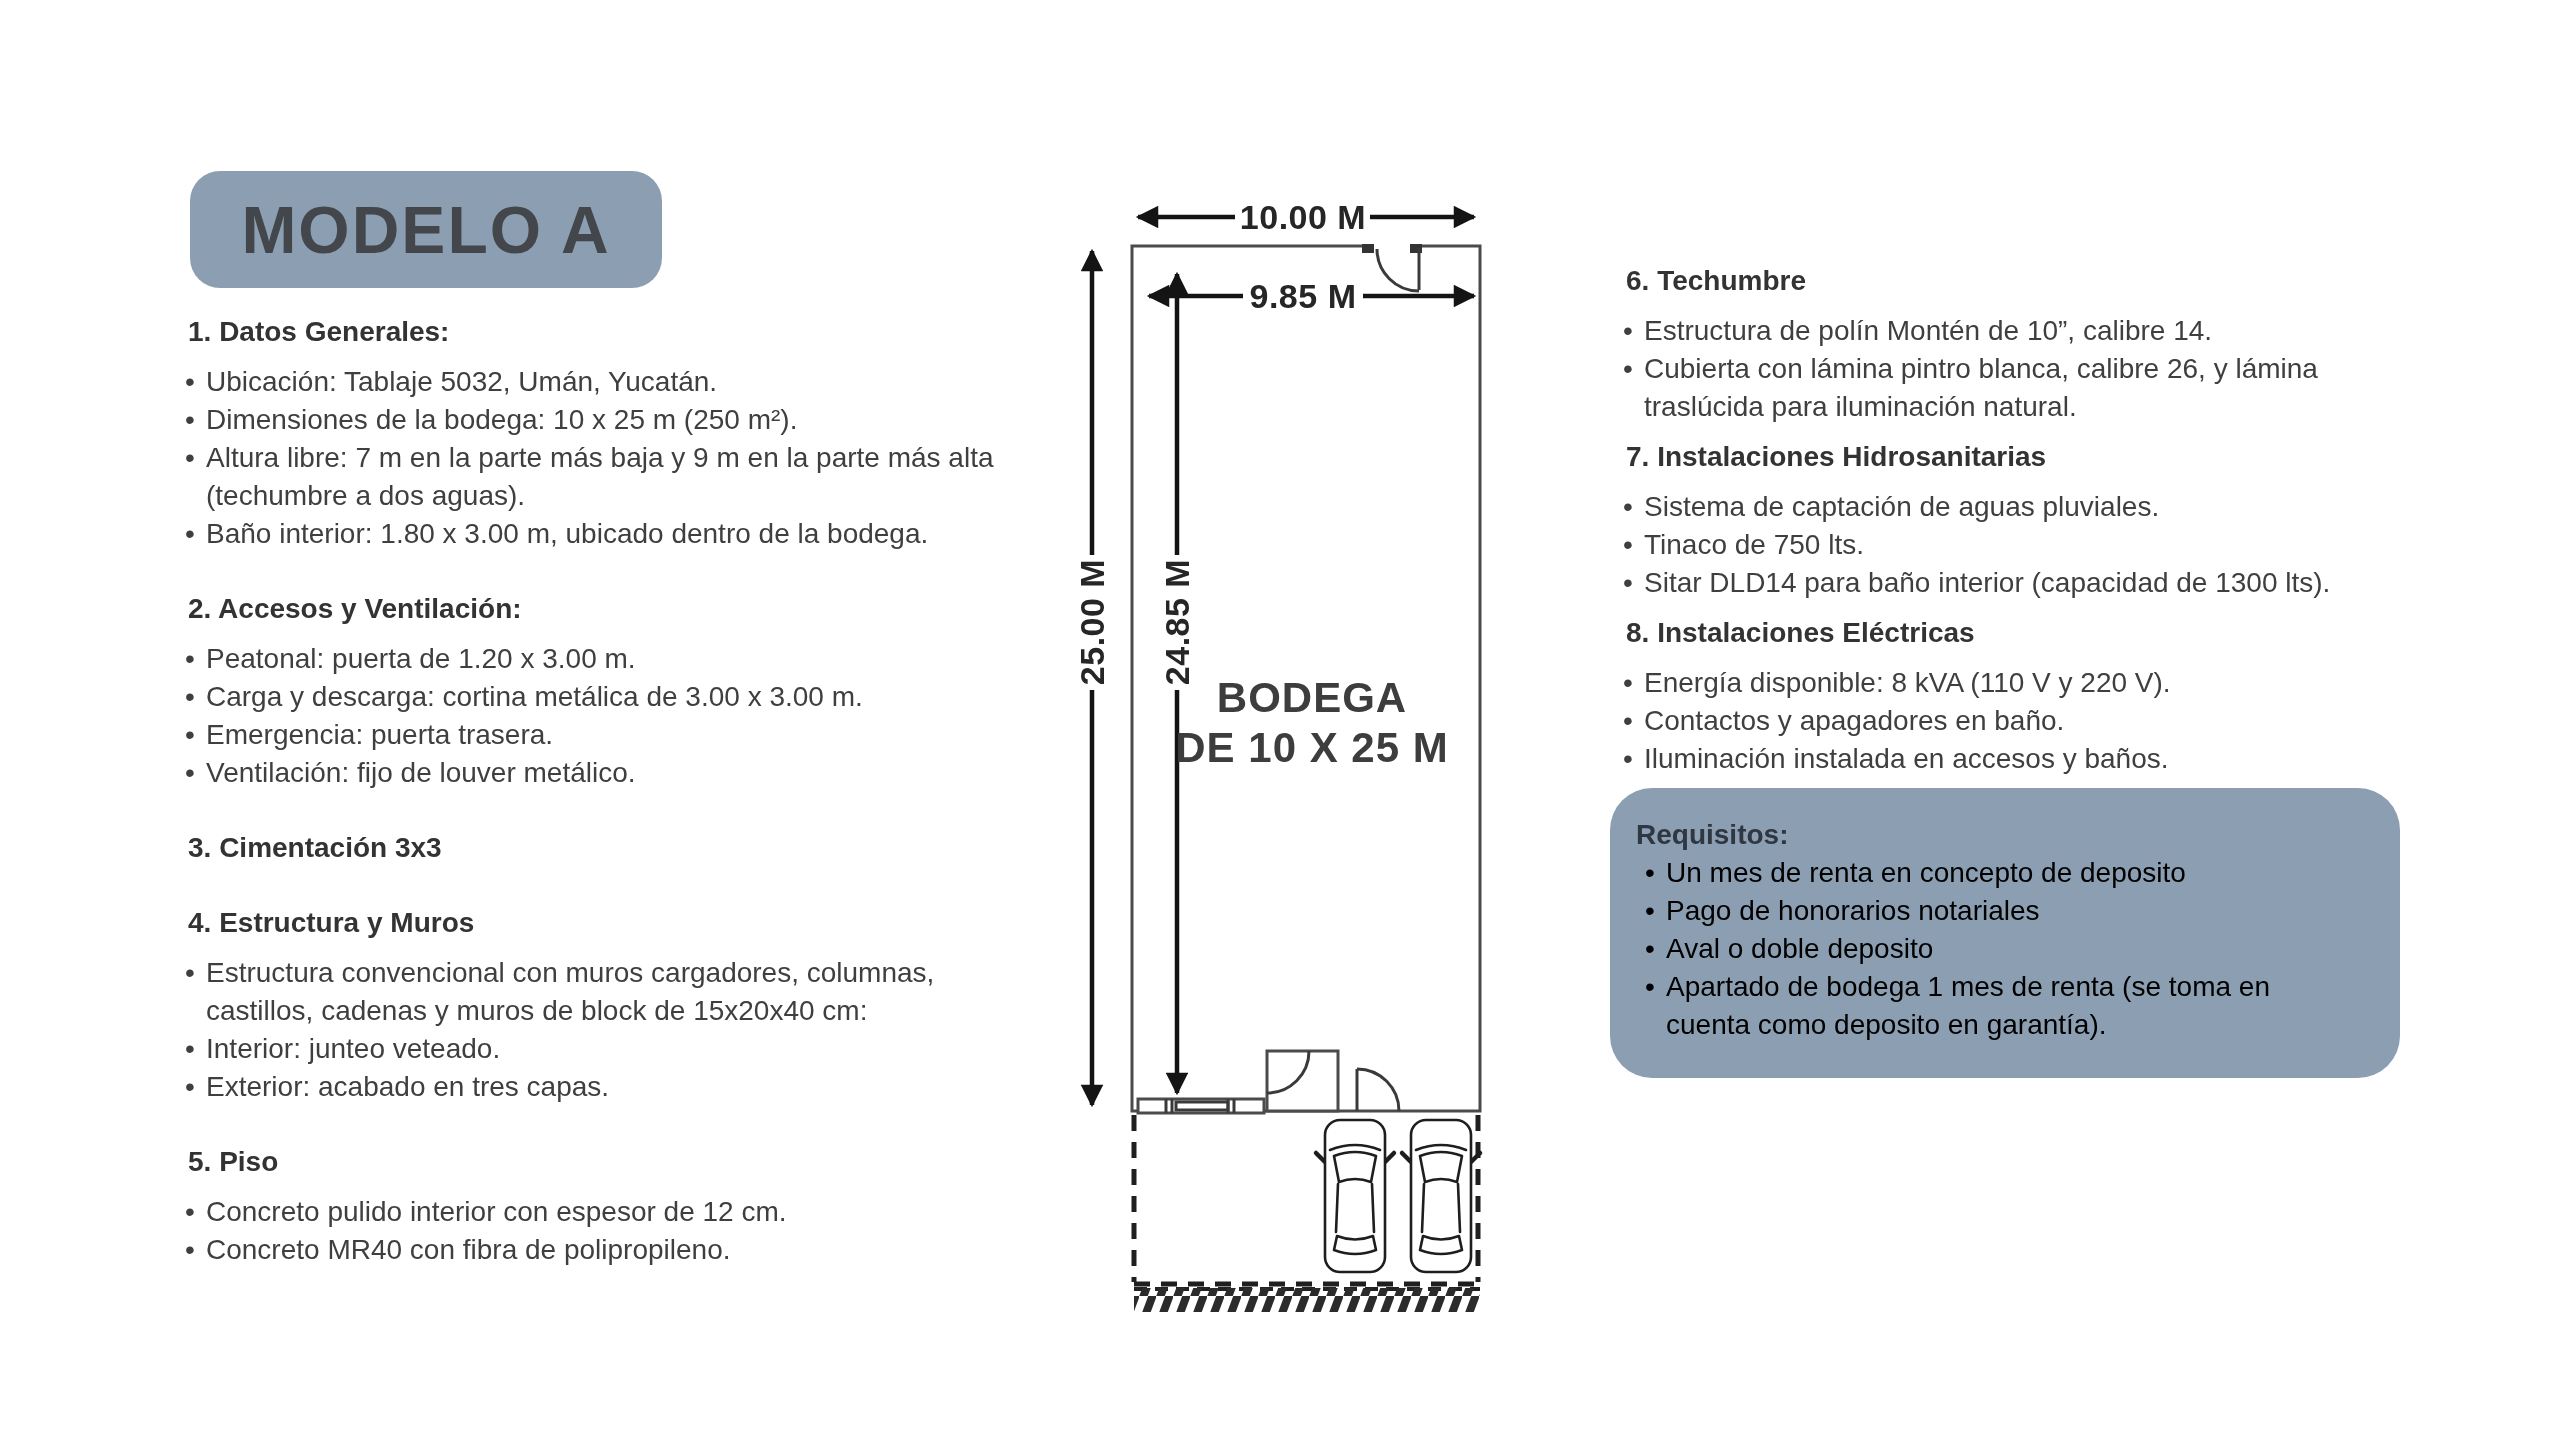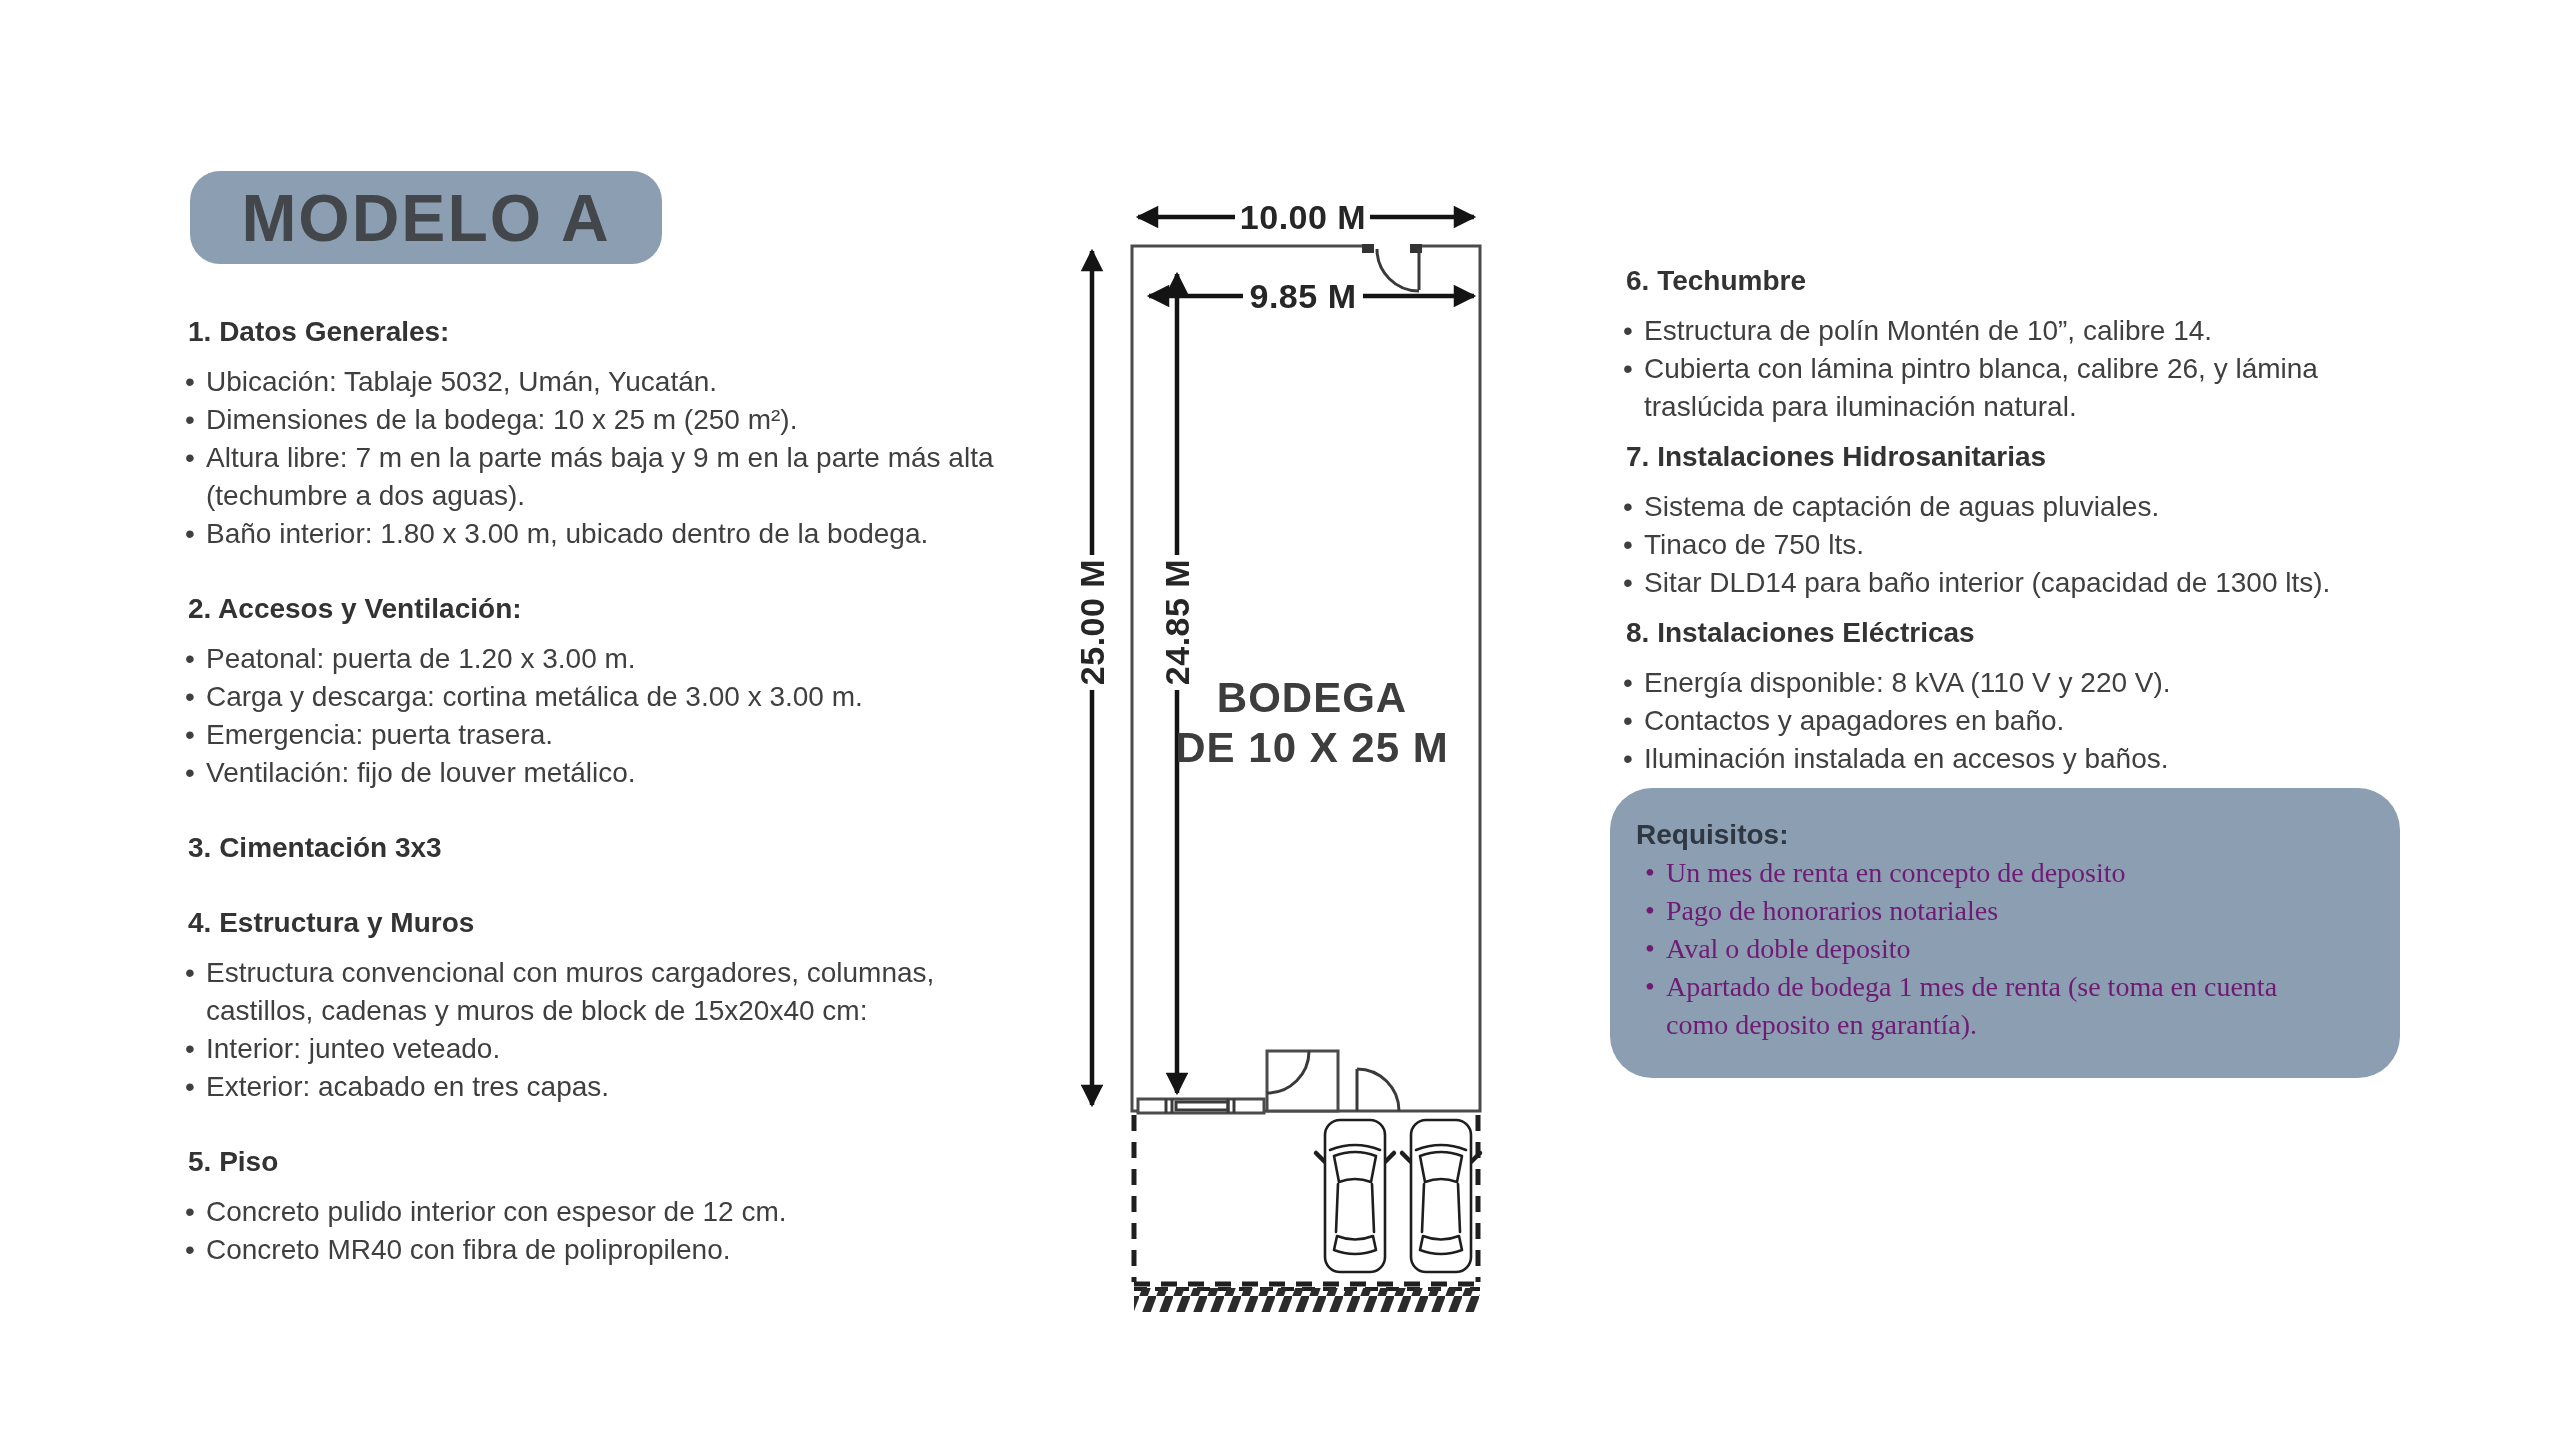--- a/index.html
+++ b/index.html
@@ -2,21 +2,21 @@
 <html style="--accent: #8c9fb2;"><head>
 <meta charset="utf-8">
 <style>
   html,body { margin:0; padding:0; background:#ffffff; }
   .canvas {
     position:relative; width:2560px; height:1440px; background:#fff;
     font-family:"Liberation Sans", sans-serif; color:#3f3f3f; overflow:hidden;
   }
   
   .title-box {
-    position:absolute; left:190px; top:171px; width:472px; height:93px;
+    position:absolute; left:190px; top:171px; width:472px; height:117px;
     background:var(--accent,#8c9fb2); border-radius:30px;
     display:flex; align-items:center; justify-content:center; box-sizing:border-box;
   }
   .title-box h1 {
     margin:0; font-size:66px; font-weight:bold; color:#43474c; letter-spacing:2px;
   }
   
   .col { position:absolute; font-size:28px; line-height:38px; }
   .left-col  { left:176px;  top:301px; width:822px; }
   .right-col { left:1614px; top:250px; width:792px; }
@@ -26,21 +26,21 @@
   ul.blist { margin:0; padding:0; list-style:none; }
   ul.blist li { position:relative; padding-left:30px; color:#3f3f3f; }
   ul.blist li::before { content:"\2022"; position:absolute; left:9px; top:0; color:#3f3f3f; }
   
   .req-box {
     position:absolute; left:1603px; top:788px; width:790px; box-sizing:border-box;
     background:var(--accent,#8c9fb2); border-radius:42px;
     padding:28px 80px 34px 26px; font-size:28px; line-height:38px; color:#333b45;margin-left:7px;
   }
   .req-box h2 { margin:0; font-size:28px; line-height:38px; font-weight:bold; color:#2e3742; }
-  .req-box ul.blist li, .req-box ul.blist li::before { color:#701a75;font-family:Liberation Serif, serif; }
+  .req-box ul.blist li, .req-box ul.blist li::before { color:#000000; }
   
   svg.diagram { position:absolute; left:0; top:0; width:2560px; height:1440px; }
   .dim-line   { stroke:#141414; stroke-width:4.5; fill:none; }
   .wall       { stroke:#4b4b4b; stroke-width:3;   fill:#ffffff; }
   .door       { stroke:#3a3a3a; stroke-width:3;   fill:none; }
   .dash       { stroke:#1f1f1f; stroke-width:5;   fill:none; stroke-dasharray:16 11; }
   .dim-text   { font-family:"Liberation Sans",sans-serif; font-size:34px; font-weight:bold; fill:#262626; letter-spacing:0.5px; }
   .room-text  { font-family:"Liberation Sans",sans-serif; font-size:42px; font-weight:bold; fill:#3d3d3d; letter-spacing:1px; }
 </style>
 </head>

